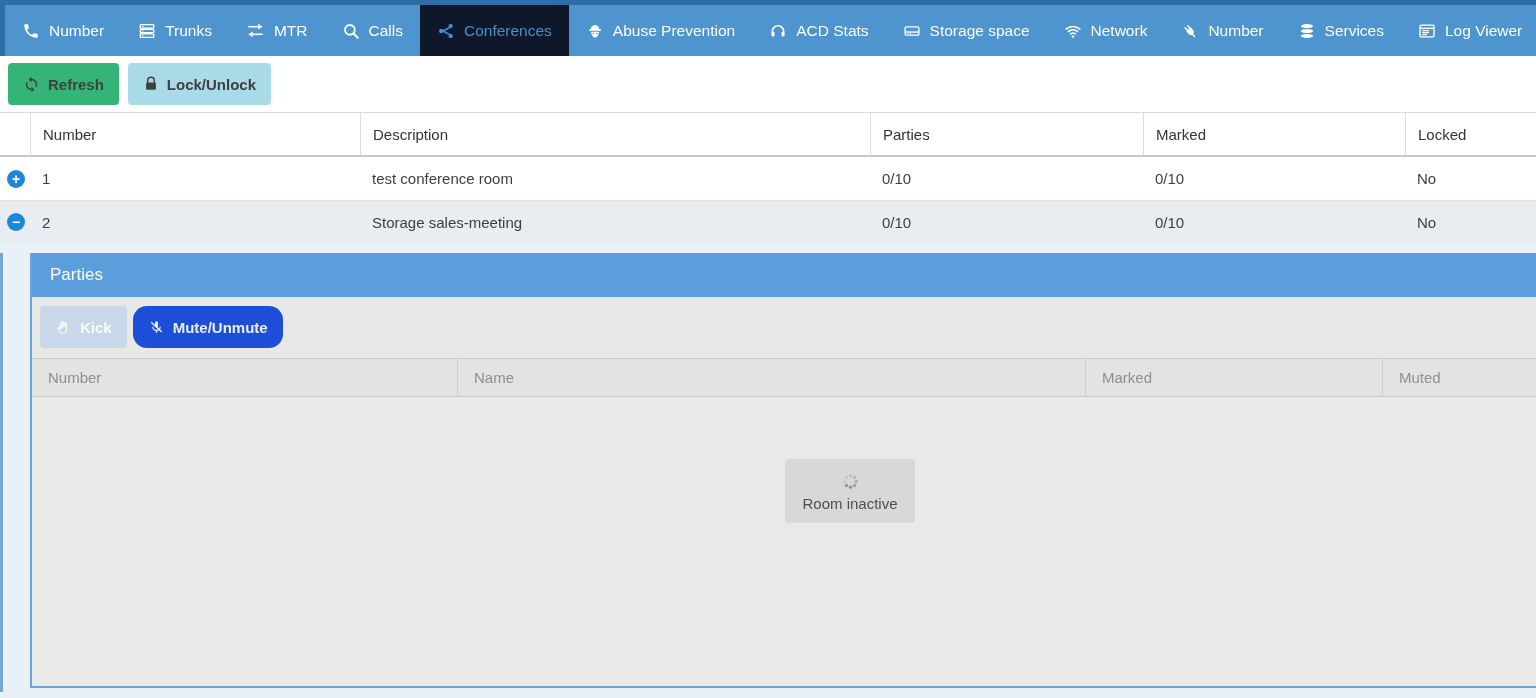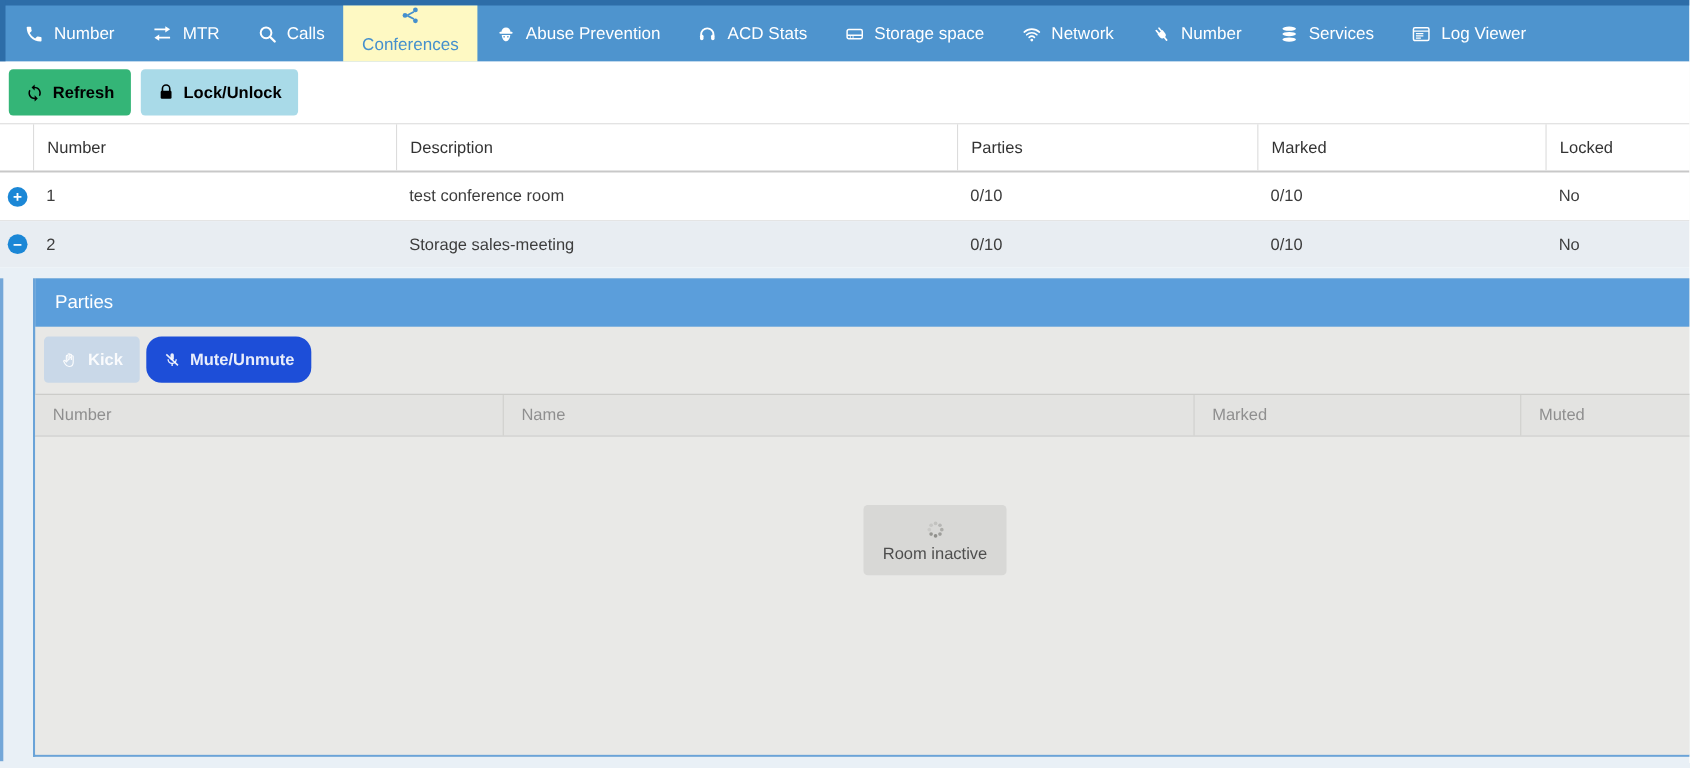--- a/index.html
+++ b/index.html
@@ -6,28 +6,28 @@
   html,body { background:#ffffff; }
   body { font-family:"Liberation Sans","DejaVu Sans",sans-serif; }
   .page { position:relative; width:1536px; height:698px; overflow:hidden; background:#ffffff; }
 
   
   .topnav { position:absolute; top:0; left:0; right:0; height:56px;
             background:#4e94ce; border-top:5px solid #2d6da8; border-left:5px solid #2d6da8;
             display:flex; align-items:stretch; }
   .tab { display:flex; align-items:center; gap:9px; padding:0 17px; color:#ffffff;
          font-size:15.5px; cursor:pointer; white-space:nowrap; }
-  .tab.active { background:#fef9c3; color:#4590cd;flex-direction:column; }
+  .tab.active { background:#0f172a; color:#4590cd; }
   .ticon { display:flex; align-items:center; }
   .ticon svg { display:block; }
 
   
   .actionbar { position:absolute; top:56px; left:0; right:0; height:56px; background:#ffffff;
                display:flex; gap:9px; padding:7px 0 0 8px; }
-  .btn { height:42px; border:none; border-radius:4px; color:#000000; font-weight:bold;
+  .btn { height:42px; border:none; border-radius:4px; color:#404040; font-weight:bold;
          font-size:15px; display:flex; align-items:center; gap:8px; padding:0 15px;
          font-family:inherit; cursor:pointer; }
   .btn-refresh { background:#34b577; }
   .btn-lock { background:#a9dae8; }
 
   
   .gridhead { position:absolute; top:112px; left:0; right:0; height:45px; background:#ffffff;
               border-top:1px solid #dcdcdc; border-bottom:2px solid #c8c8c8;
               display:grid; grid-template-columns:30px 330px 510px 273px 262px 1fr; }
   .gridhead .hc { display:flex; align-items:center; padding-left:12px; font-size:15px;
@@ -73,20 +73,33 @@
 
     <div class="tab">
       <span class="ticon">
         <svg width="18" height="18" viewBox="0 0 24 24" fill="currentColor">
             <path d="M6.62 10.79a15.05 15.05 0 0 0 6.59 6.59l2.2-2.2a1 1 0 0 1 1.02-.24c1.12.37 2.33.57 3.57.57a1 1 0 0 1 1 1V20a1 1 0 0 1-1 1C10.61 21 3 13.39 3 4a1 1 0 0 1 1-1h3.5a1 1 0 0 1 1 1c0 1.25.2 2.45.57 3.57a1 1 0 0 1-.25 1.02l-2.2 2.2z"></path>
           </svg>
       </span>
       <span>Number</span>
     </div>
 
+    <div class="tab">
+      <span class="ticon">
+        <svg width="18" height="18" viewBox="0 0 24 24" fill="none" stroke="currentColor" stroke-width="1.8">
+            <rect x="3" y="3.5" width="18" height="4.6" rx="1"></rect>
+            <rect x="3" y="9.7" width="18" height="4.6" rx="1"></rect>
+            <rect x="3" y="15.9" width="18" height="4.6" rx="1"></rect>
+            <circle cx="6.4" cy="5.8" r="1" fill="currentColor" stroke="none"></circle>
+            <circle cx="6.4" cy="12" r="1" fill="currentColor" stroke="none"></circle>
+            <circle cx="6.4" cy="18.2" r="1" fill="currentColor" stroke="none"></circle>
+          </svg>
+      </span>
+      <span>Trunks</span>
+    </div>
 
     <div class="tab">
       <span class="ticon">
         <svg width="19" height="19" viewBox="0 0 24 24" fill="currentColor">
             <path d="M3 6.2h13.5v2H3z"></path>
             <path d="M15.5 3.6 21 7.2l-5.5 3.6z"></path>
             <path d="M7.5 15.8H21v2H7.5z"></path>
             <path d="M8.5 13.2 3 16.8l5.5 3.6z"></path>
           </svg>
       </span>

